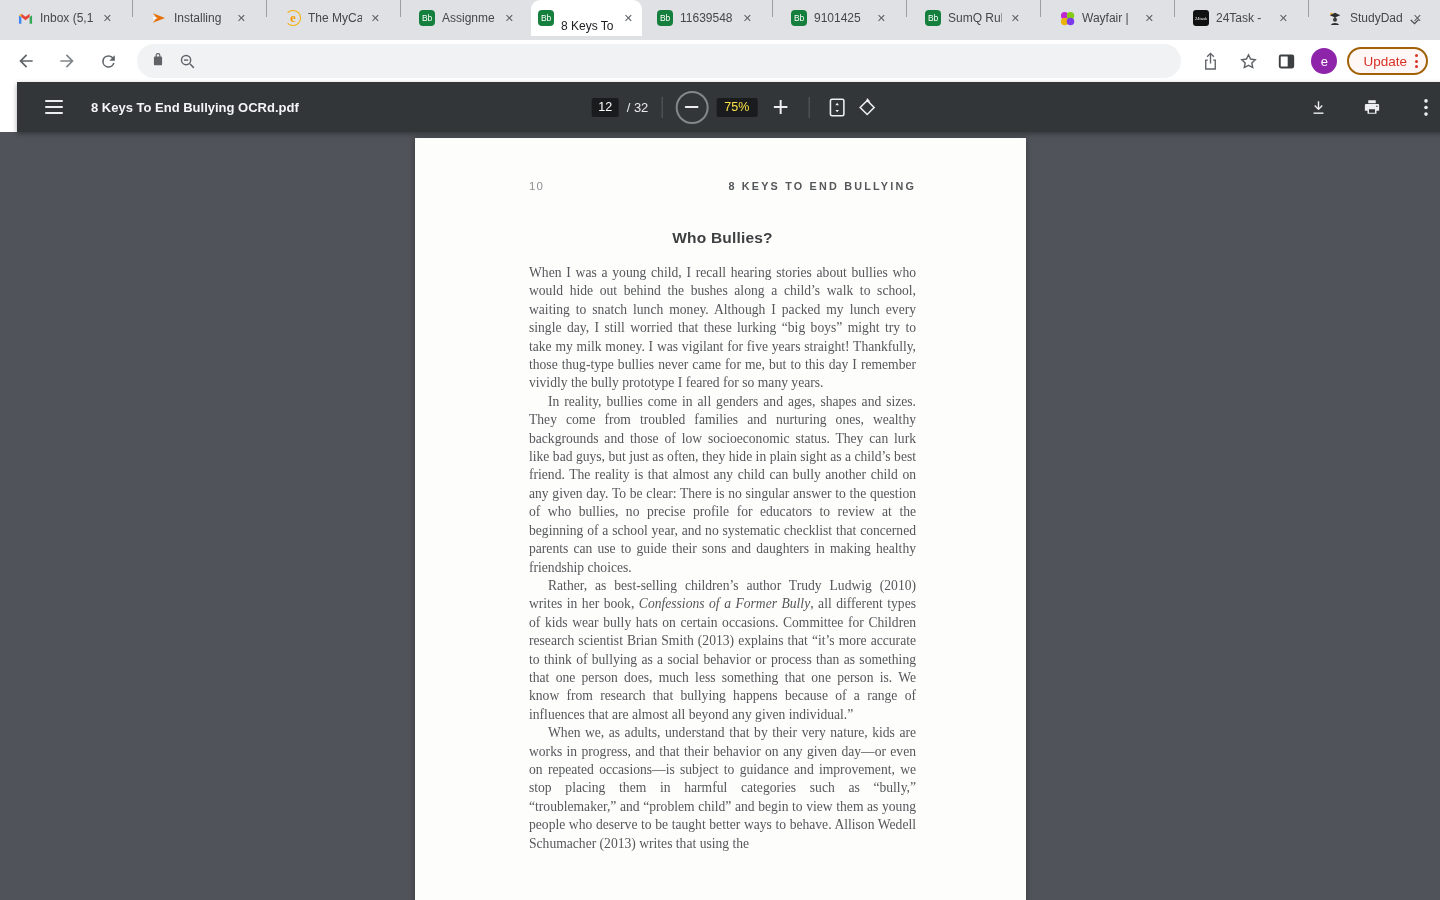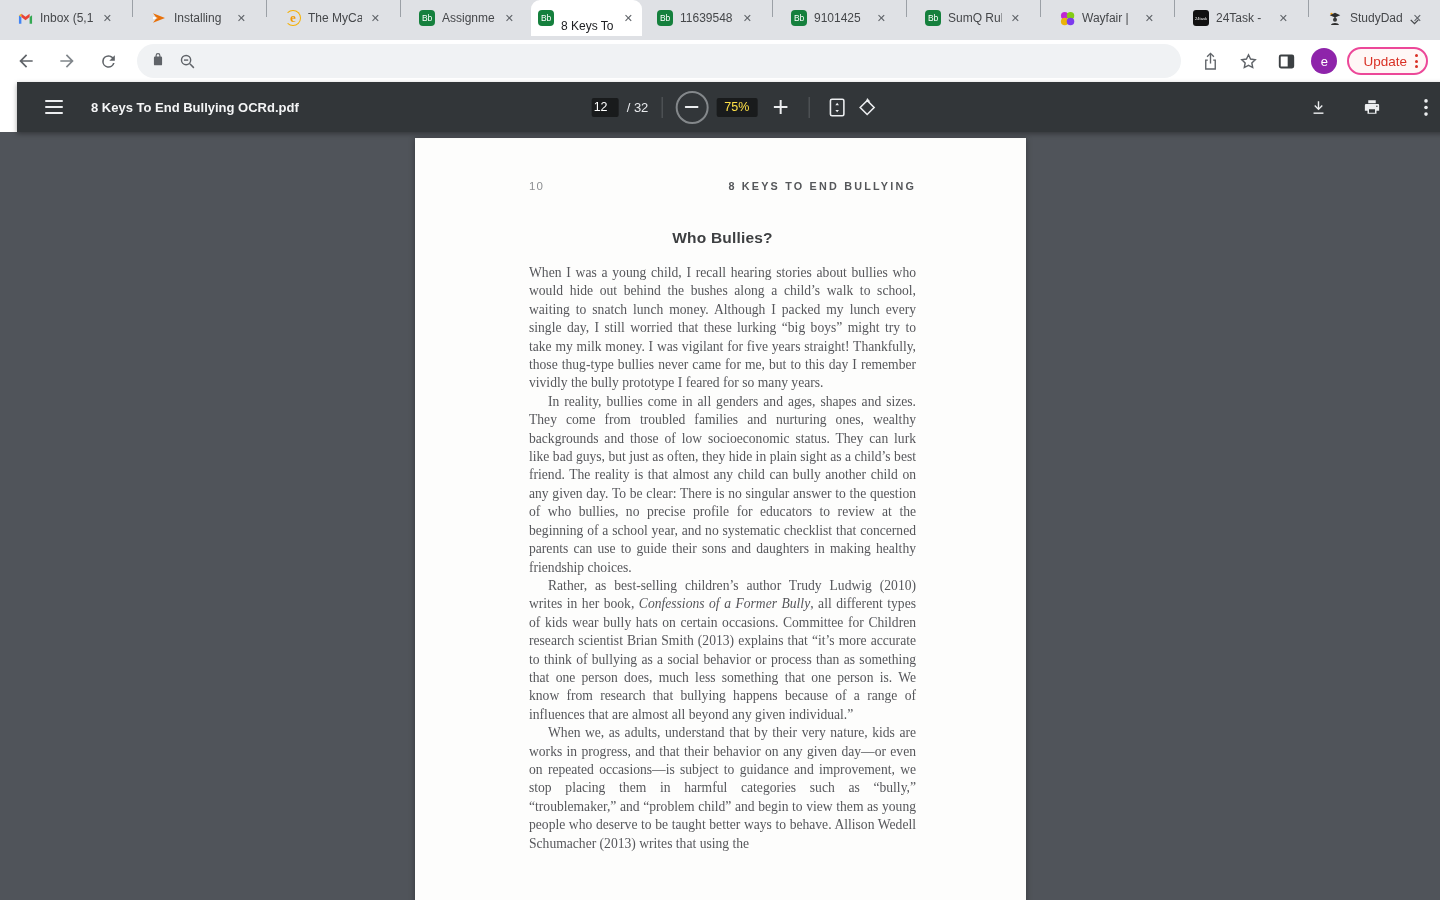--- a/index.html
+++ b/index.html
@@ -67,42 +67,42 @@
   }
   .url-text { font-size:14px; color:#202124; white-space:nowrap; overflow:hidden; flex:1; margin-left:10px; }
   .url-text .path { color:#5f6368; }
   .omni-right-icon { flex:none; margin-left:12px; width:20px; height:20px; display:flex; align-items:center; justify-content:center; }
   .chrome-action { width:22px; height:22px; flex:none; margin:0 8px; display:flex; align-items:center; justify-content:center; }
   .avatar {
     width:26px; height:26px; border-radius:50%; background:#8e24aa; color:#fff;
     font-size:13px; display:flex; align-items:center; justify-content:center; margin:0 10px 0 6px; flex:none;
   }
   .update-pill {
-    flex:none; height:28px; border:2px solid #ec4899; border-radius:15px;
+    flex:none; height:28px; border:2px solid #a16207; border-radius:15px;
     background:#fff7f6; color:#d93025; font-size:13.5px; font-weight:500;
     display:flex; align-items:center; padding:0 8px 0 14px; gap:8px;
   }
   .dots-v { display:flex; flex-direction:column; gap:2.5px; }
   .dots-v i { width:3px; height:3px; border-radius:50%; background:#d93025; }
 
   
   .pdftoolbar {
     position:absolute; top:82px; left:17px; width:1440px; height:50px;
     background:#323639; color:#f1f2f3; box-shadow:0 2px 5px rgba(0,0,0,.35);
     z-index:5;
   }
   .pt-left { position:absolute; left:22px; top:0; height:50px; display:flex; align-items:center; gap:22px; }
   .pt-title { font-size:13px; font-weight:600; color:#f4f5f6; }
   .pt-center {
     position:absolute; left:50%; top:0; transform:translateX(-50%);
     height:50px; display:flex; align-items:center;
   }
   .page-input {
     width:27px; height:19px; background:#191b1c; border:none; outline:none;
-    color:#fff; text-align:left; font-size:12.5px; border-radius:2px;
+    color:#fff; text-align:center; font-size:12.5px; border-radius:2px;
     font-family:"Liberation Sans",sans-serif;
   }
   .page-count { font-size:13px; color:#e8eaed; margin-left:8px;text-align:right; }
   .pt-sep { width:1px; height:21px; background:#5a5e61; margin:0 13px; }
   .minus-ring {
     width:33px; height:33px; border-radius:50%; border:2px solid #84888b;
     display:flex; align-items:center; justify-content:center; margin-right:8px;
   }
   .zoom-box {
     min-width:41px; height:19px; background:#191b1c; border-radius:2px;

